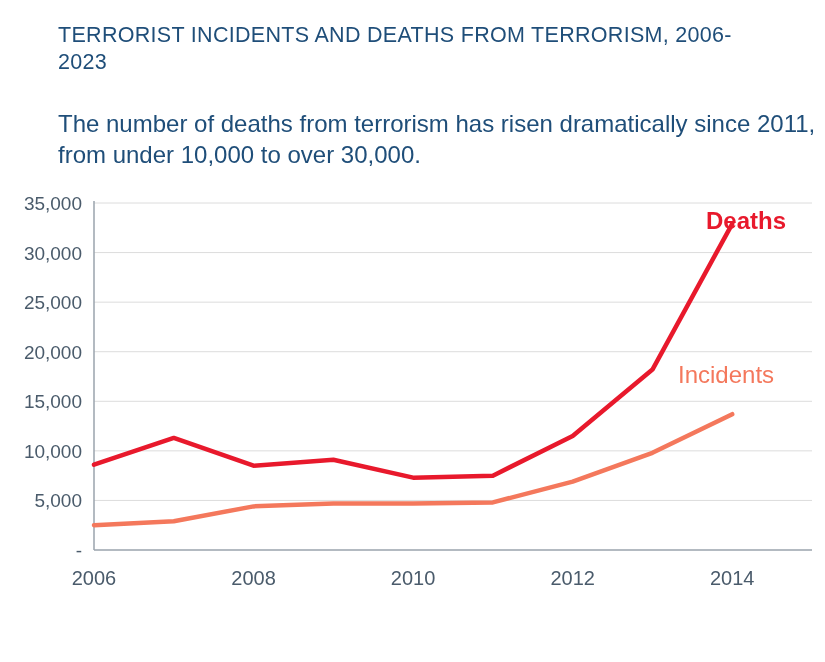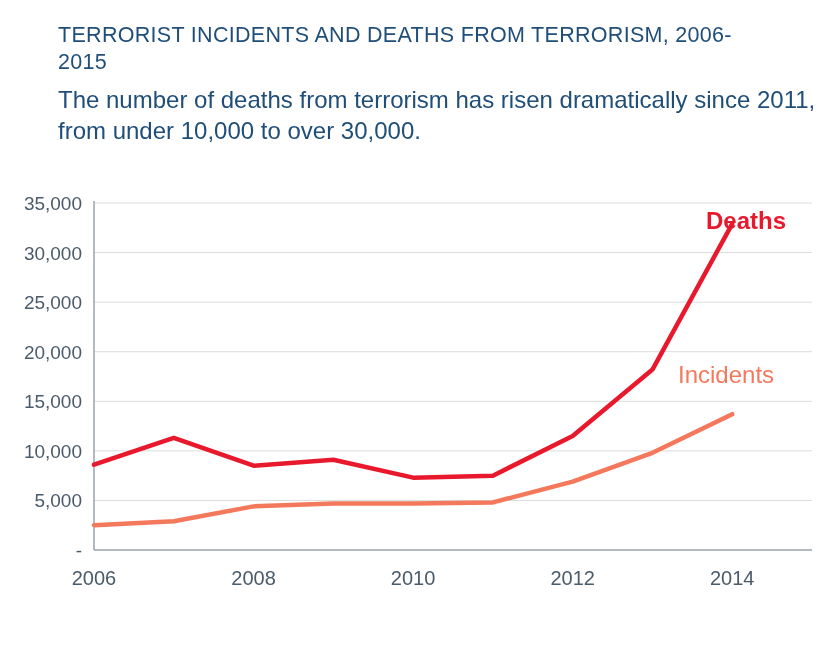--- a/index.html
+++ b/index.html
@@ -27,21 +27,21 @@
     width: 720px;
     font-size: 21.5px;
     letter-spacing: 0.3px;
     line-height: 27px;
     color: #1f4e79;
     font-weight: 400;
   }
   .subtitle {
     position: absolute;
     left: 58px;
-    top: 84px;
+    top: 108px;
     width: 760px;
     font-size: 24px;
     line-height: 31px;
     color: #1f4e79;
     font-weight: 400;
   }
   #chart-area {
     position: absolute;
     left: 0;
     top: 178px;
@@ -68,21 +68,21 @@
   }
   .series-label.incidents {
     font-weight: normal;
   }
 </style>
 </head>
 <body>
 
 <div id="page">
 
-  <div class="title">TERRORIST INCIDENTS AND DEATHS FROM TERRORISM, 2006-2015</div>
+  <div class="title">TERRORIST INCIDENTS AND DEATHS FROM TERRORISM, 2006-2023</div>
   <div class="subtitle">The number of deaths from terrorism has risen dramatically since 2011, from under 10,000 to over 30,000.</div>
 
   <div id="chart-area">
     <svg class="plot" width="825" height="430" viewBox="0 0 825 430">
       <g id="gridlines">
           <line x1="94" y1="322.42857142857144" x2="812" y2="322.42857142857144" stroke="#dcdcdc" stroke-width="1"></line>
           <line x1="94" y1="272.8571428571429" x2="812" y2="272.8571428571429" stroke="#dcdcdc" stroke-width="1"></line>
           <line x1="94" y1="223.2857142857143" x2="812" y2="223.2857142857143" stroke="#dcdcdc" stroke-width="1"></line>
           <line x1="94" y1="173.71428571428572" x2="812" y2="173.71428571428572" stroke="#dcdcdc" stroke-width="1"></line>
           <line x1="94" y1="124.14285714285714" x2="812" y2="124.14285714285714" stroke="#dcdcdc" stroke-width="1"></line>

